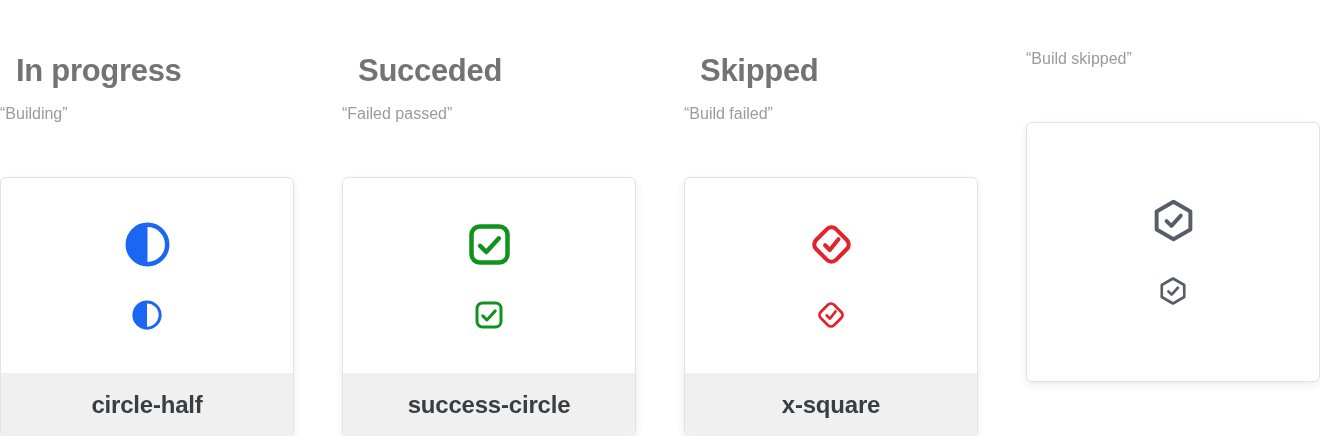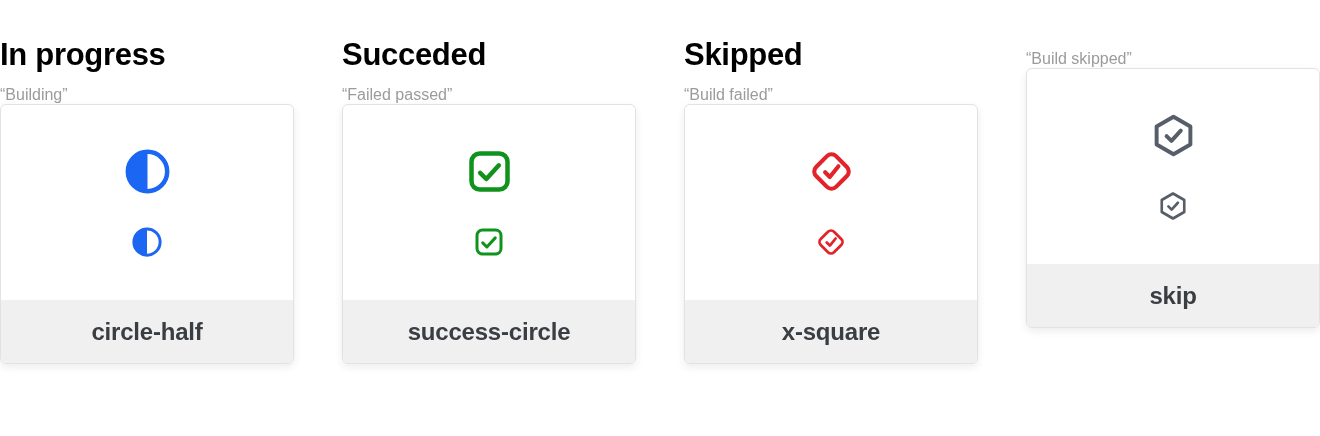--- a/index.html
+++ b/index.html
@@ -14,35 +14,36 @@
   .page {
     width: 1320px;
     height: 436px;
     display: grid;
     grid-template-columns: repeat(4, 294px);
     column-gap: 48px;
     padding-top: 37px;
   }
   .col { width: 294px; }
   .col-title {
-    margin: 0;
+    margin: 16px;
     font-size: 31px;
     line-height: 1.15;
     font-weight: 700;
     letter-spacing: -0.3px;
-    color: #000000;
+    color: #737373;
   }
   .col-subtitle {
     margin: 13px 0 0 0;
     font-size: 16px;
     line-height: 1.15;
     font-weight: 500;
     color: #9b9b9b;
   }
   .card {
+    margin-top: 54px;
     height: 260px;
     background: #ffffff;
     border: 1px solid #e2e2e2;
     border-radius: 6px;
     box-shadow: 0 3px 8px rgba(0,0,0,0.08);
     display: flex;
     flex-direction: column;
     overflow: hidden;
   }
   .card-body {
@@ -150,17 +151,16 @@
             <path d="M8.3 12.3 L10.9 14.9 L15.9 9.4" stroke="currentColor" stroke-width="2.1" stroke-linecap="round" stroke-linejoin="round"></path>
           </svg>
         </span>
         <span class="icon sm">
           <svg viewBox="0 0 24 24" fill="none">
             <path d="M12 2 L21 7.2 L21 16.8 L12 22 L3 16.8 L3 7.2 Z" stroke="currentColor" stroke-width="2.1" stroke-linejoin="round"></path>
             <path d="M8.3 12.3 L10.9 14.9 L15.9 9.4" stroke="currentColor" stroke-width="2.1" stroke-linecap="round" stroke-linejoin="round"></path>
           </svg>
         </span>
       </div>
-      <div class="card-footer">skip</div>
     </div>
   </section>
 
 </div>
 
 </body></html>

